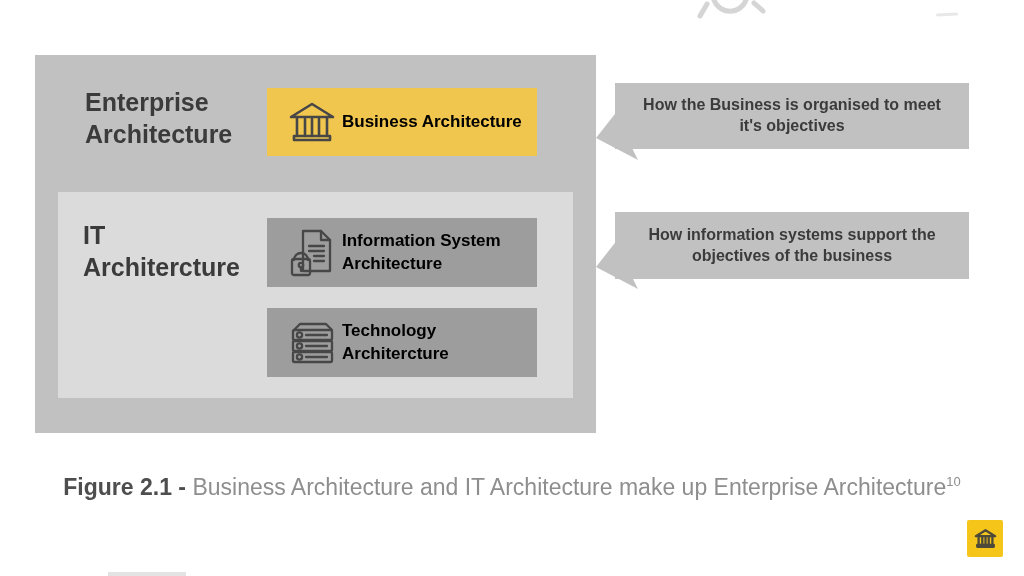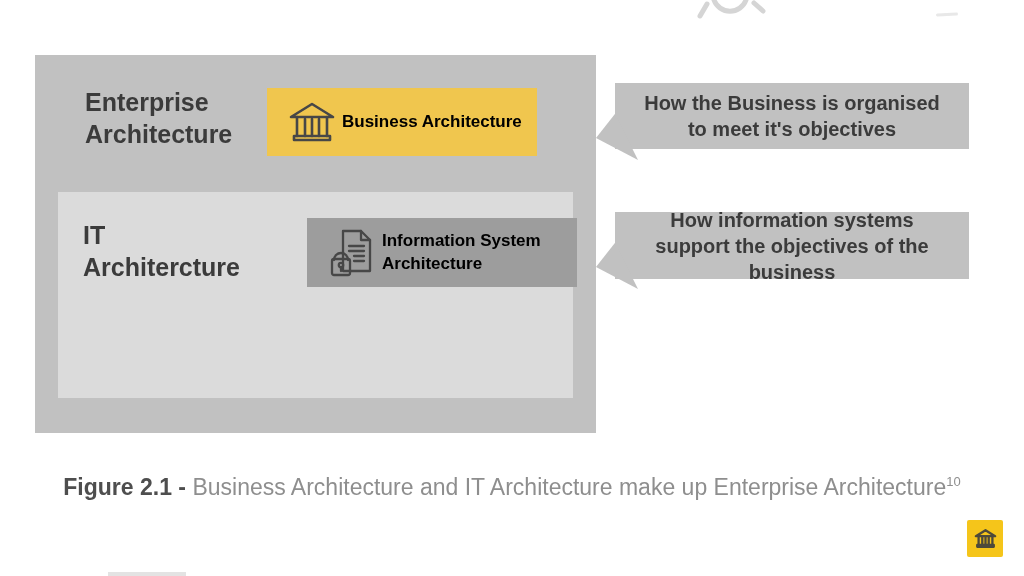--- a/index.html
+++ b/index.html
@@ -27,34 +27,34 @@
   
   .outer-box{position:absolute;left:35px;top:55px;width:561px;height:378px;background:var(--box-gray);}
   .group-label{position:absolute;font-size:25px;font-weight:700;color:var(--text-dark);line-height:1.26;}
   .ent-label{left:50px;top:32px;width:195px;}
   .inner-box{position:absolute;left:23px;top:137px;width:515px;height:206px;background:var(--inner-gray);}
   .it-label{left:25px;top:28px;width:165px;}
 
   .chip{position:absolute;width:270px;height:69px;display:flex;align-items:center;
     padding-left:15px;box-sizing:border-box;}
   .chip-yellow{left:232px;top:33px;height:68px;background:var(--accent-yellow);}
-  .chip-dark{background:var(--chip-gray);margin-left:40px;}
+  .chip-dark{background:var(--chip-gray);}
   .chip-info{left:209px;top:26px;}
   .chip-tech{left:209px;top:116px;}
   .chip .icon{flex:0 0 60px;display:flex;align-items:center;justify-content:center;}
   .chip-label{font-size:17px;font-weight:700;color:#000000;line-height:1.32;width:185px;}
 
   
   .callout{position:absolute;left:615px;width:354px;background:var(--box-gray);
     display:flex;align-items:center;justify-content:center;text-align:center;
     padding:0 24px;box-sizing:border-box;}
   .callout-1{top:83px;height:66px;}
   .callout-2{top:212px;height:67px;}
   .callout-3{top:302px;height:68px;}
-  .callout-text{font-size:20px;font-weight:700;color:var(--text-dark);line-height:1.3;}
+  .callout-text{font-size:16px;font-weight:700;color:var(--text-dark);line-height:1.3;}
   .tail{position:absolute;left:-19px;top:31px;width:42px;height:46px;background:var(--box-gray);
     -webkit-clip-path:polygon(0 52%,45% 0,100% 100%);clip-path:polygon(0 52%,45% 0,100% 100%);}
 
   
   .caption{position:absolute;left:60px;top:471px;width:904px;text-align:center;
     font-size:23px;line-height:1.46;color:var(--caption-light);}
   .caption b{color:var(--caption-bold);font-weight:700;}
   .caption sup{font-size:13px;}
 
   
@@ -101,20 +101,35 @@
             <path d="M20 19 H35 M20 24 H35 M25 29 H35 M25 34 H35"></path>
             <path d="M5 33 A7 7 0 0 1 19 33"></path>
             <rect x="3" y="32" width="18" height="16" rx="2"></rect>
             <circle cx="12" cy="38" r="2.2"></circle>
             <path d="M12 40.5 V44"></path>
           </svg>
         </span>
         <span class="chip-label">Information System Architecture</span>
       </div>
 
+      <div class="chip chip-dark chip-tech">
+        <span class="icon">
+          <svg width="48" height="44" viewBox="0 0 48 44" fill="none" stroke="#474747" stroke-width="2.3" stroke-linejoin="round" stroke-linecap="round">
+            <path d="M6 9 L12 3 H38 L44 9"></path>
+            <rect x="5" y="9" width="39" height="10" rx="1.5"></rect>
+            <rect x="5" y="20" width="39" height="10" rx="1.5"></rect>
+            <rect x="5" y="31" width="39" height="10" rx="1.5"></rect>
+            <circle cx="11.5" cy="14" r="2.6"></circle>
+            <circle cx="11.5" cy="25" r="2.6"></circle>
+            <circle cx="11.5" cy="36" r="2.6"></circle>
+            <path d="M18 14 H39 M18 25 H39 M18 36 H39"></path>
+          </svg>
+        </span>
+        <span class="chip-label">Technology Architercture</span>
+      </div>
     </div>
   </div>
 
   <div class="callout callout-1">
     <div class="tail"></div>
     <span class="callout-text">How the Business is organised to meet it's objectives</span>
   </div>
   <div class="callout callout-2">
     <div class="tail"></div>
     <span class="callout-text">How information systems support the objectives of the business</span>

